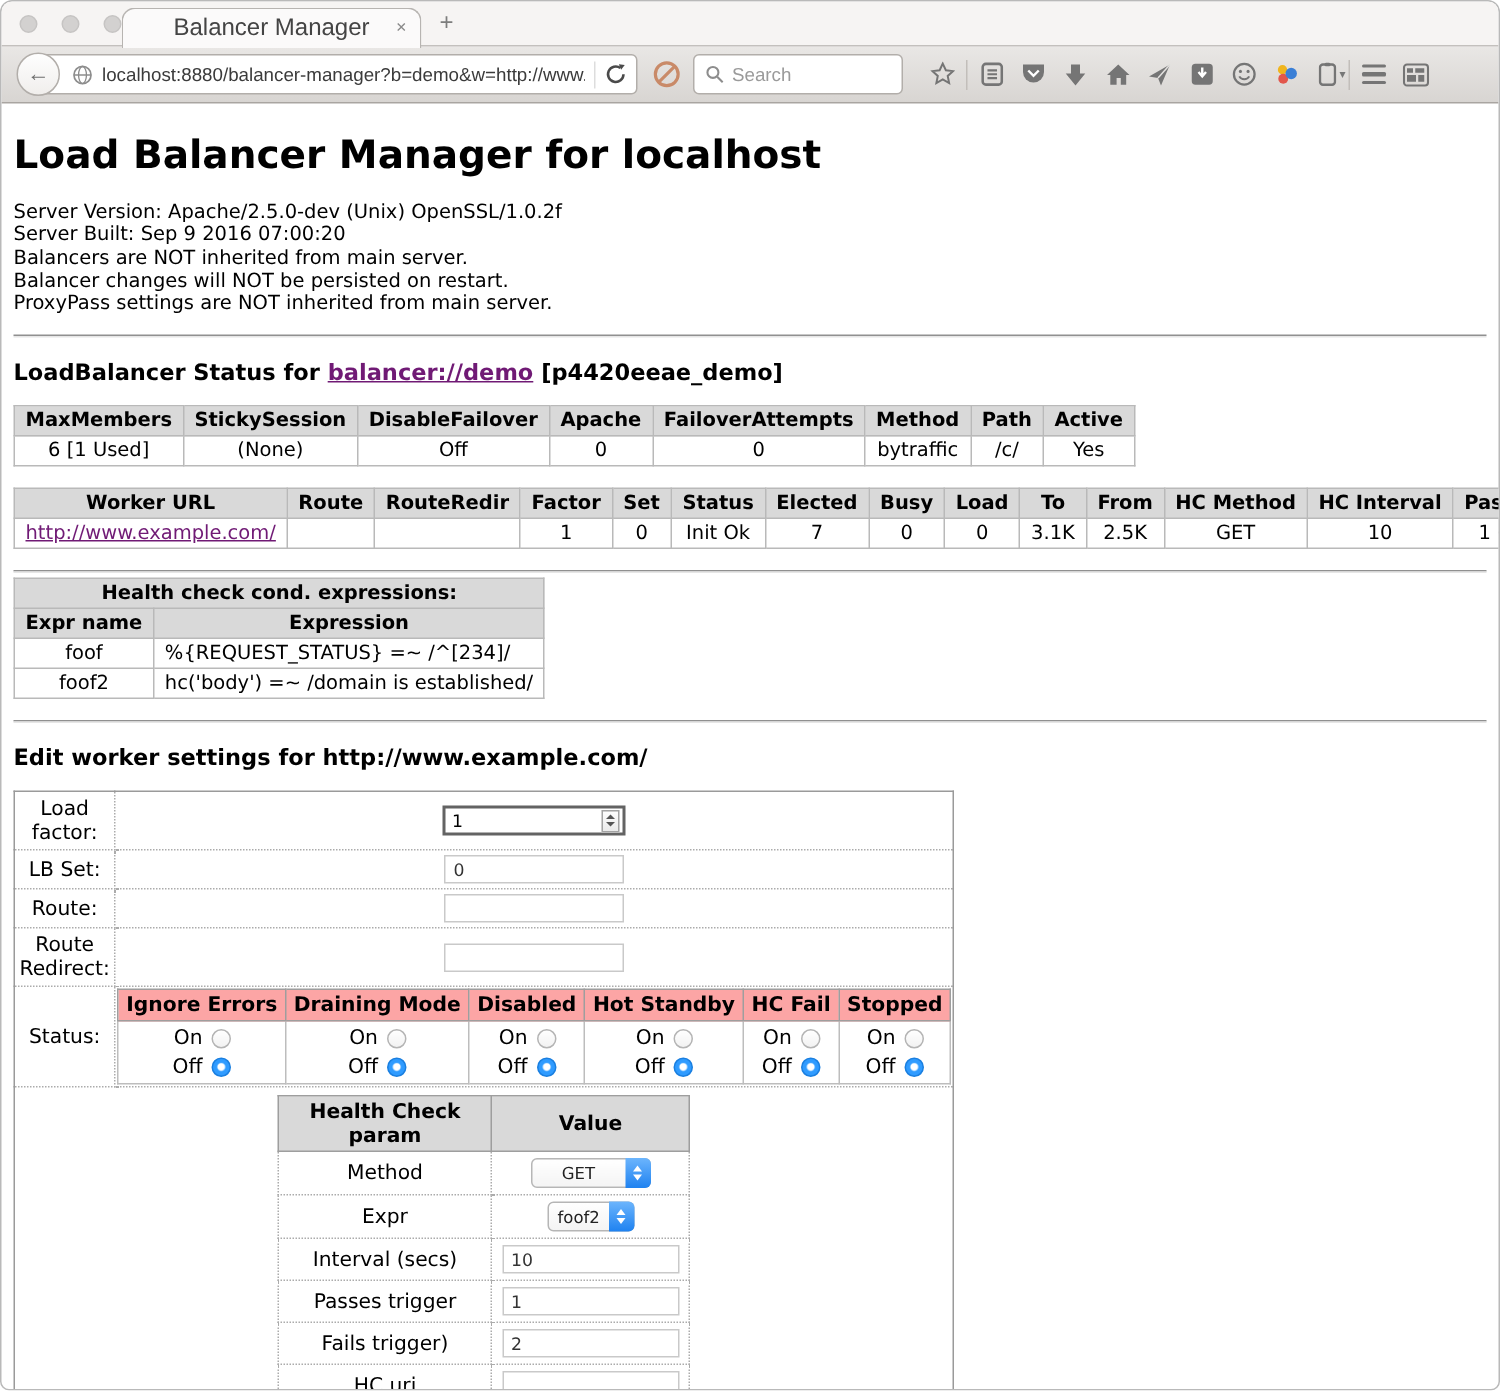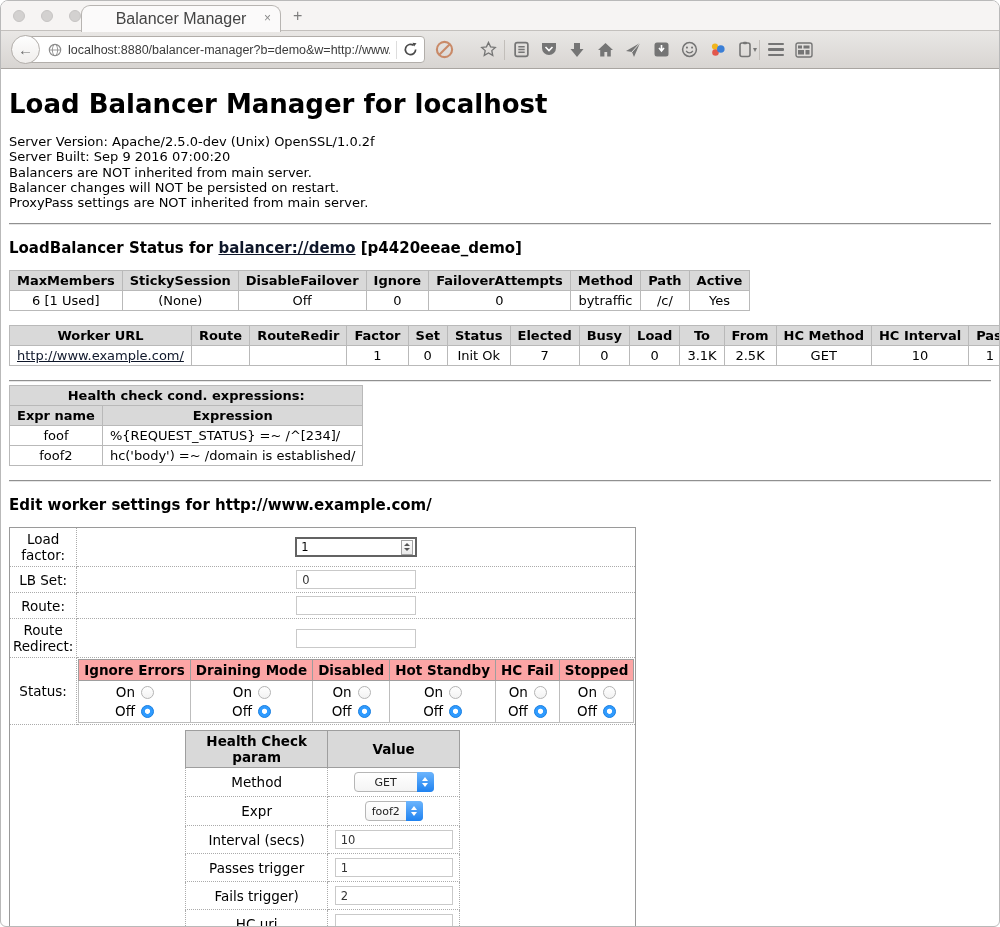--- a/index.html
+++ b/index.html
@@ -42,21 +42,21 @@
   .burger { display:flex; flex-direction:column; gap:3px; }
   .burger span { width:16px; height:2.5px; background:#757575; border-radius:1px; }
 
   
   .page { padding:0 8px; color:#000; }
   h1.ptitle { font-family:"DejaVu Sans",sans-serif; font-size:26px; font-weight:bold; margin:20px 0 0; }
   .info { margin-top:15px; font-family:"DejaVu Sans",sans-serif; font-size:13px; line-height:15.3px; }
   hr.rule { border:none; border-top:1px solid #909090; border-bottom:1px solid #e6e6e6; margin:13px 0; }
   hr.tight { margin:6px 0 3px; }
   .sect-h { font-family:"DejaVu Sans",sans-serif; font-size:15px; font-weight:bold; margin:14px 0 13px; }
-  a.vlink { color:#0f172a; text-decoration:underline; }
+  a.vlink { color:#701a75; text-decoration:underline; }
 
   table.tbl { border-collapse:collapse; font-family:"DejaVu Sans",sans-serif; font-size:13px; margin:0 0 14px; }
   table.tbl th, table.tbl td { border:1px solid #b9b9b9; padding:2px 7px; text-align:center; white-space:nowrap; }
   table.tbl th { background:#d9d9d9; }
   table.tbl td.lft { text-align:left; }
 
   
   table.formtbl { border-collapse:collapse; width:566px; font-family:"DejaVu Sans",sans-serif;
                   font-size:13.5px; margin-bottom:0; }
   table.formtbl > tbody > tr > td { border:1px solid #9a9a9a; padding:3px; text-align:center; }
@@ -137,20 +137,27 @@
         <path d="M13.5 8 a5.5 5.5 0 1 1 -2.2 -4.4" fill="none" stroke="#4a4a4a" stroke-width="1.8"></path>
         <path d="M10.2 0.8 l4.2 0.6 -2.6 3.4 z" fill="#4a4a4a"></path>
       </svg>
     </div>
     <span class="blockbtn">
       <svg width="19" height="19" viewBox="0 0 18 18">
         <circle cx="9" cy="9" r="7.2" fill="none" stroke="#c98a68" stroke-width="2"></circle>
         <line x1="4" y1="14" x2="14" y2="4" stroke="#c98a68" stroke-width="2"></line>
       </svg>
     </span>
+    <div class="searchbox">
+      <svg width="13" height="13" viewBox="0 0 16 16">
+        <circle cx="6.5" cy="6.5" r="4.5" fill="none" stroke="#8d8d8d" stroke-width="1.7"></circle>
+        <line x1="10" y1="10" x2="14.5" y2="14.5" stroke="#8d8d8d" stroke-width="1.7"></line>
+      </svg>
+      <input type="text" placeholder="Search" style="">
+    </div>
 
     <div class="iconrow">
       <span class="tbicon">
         <svg width="17" height="17" viewBox="0 0 18 18">
             <path d="M9 1.5 l2.2 4.7 5 .6 -3.7 3.4 1 5 -4.5 -2.5 -4.5 2.5 1 -5 -3.7 -3.4 5 -.6 z" fill="none" stroke="#757575" stroke-width="1.4"></path>
           </svg>
       </span>
       <span class="vdiv"></span>
       <span class="tbicon">
         <svg width="15" height="17" viewBox="0 0 14 16">
@@ -247,21 +254,21 @@
     <div class="sect-h">
       <span>LoadBalancer Status for </span><a class="vlink" href="#">balancer://demo</a><span> [p4420eeae_demo]</span>
     </div>
 
     <table class="tbl">
       <tbody>
         <tr>
           <th>MaxMembers</th>
           <th>StickySession</th>
           <th>DisableFailover</th>
-          <th>Ignore</th>
+          <th>Apache</th>
           <th>FailoverAttempts</th>
           <th>Method</th>
           <th>Path</th>
           <th>Active</th>
         </tr>
         <tr>
           <td>6 [1 Used]</td>
           <td>(None)</td>
           <td>Off</td>
           <td>0</td>

